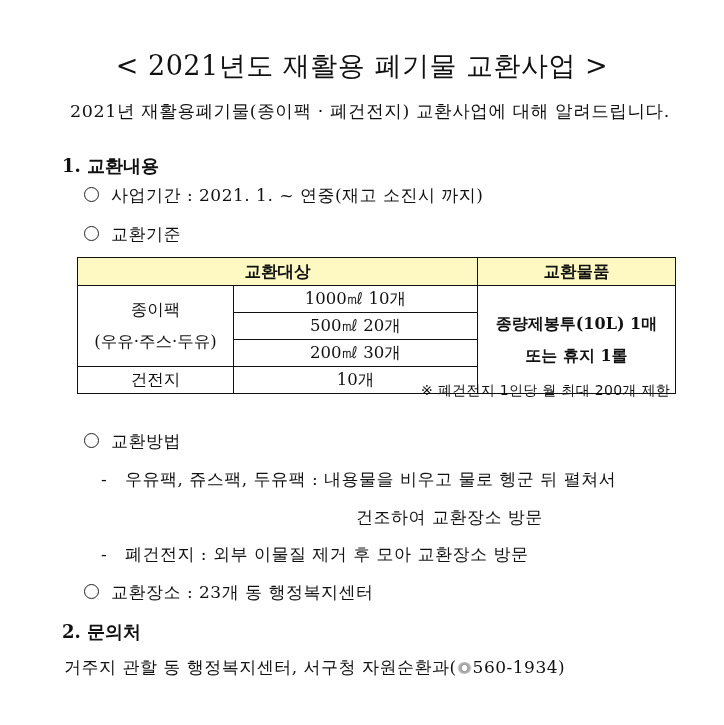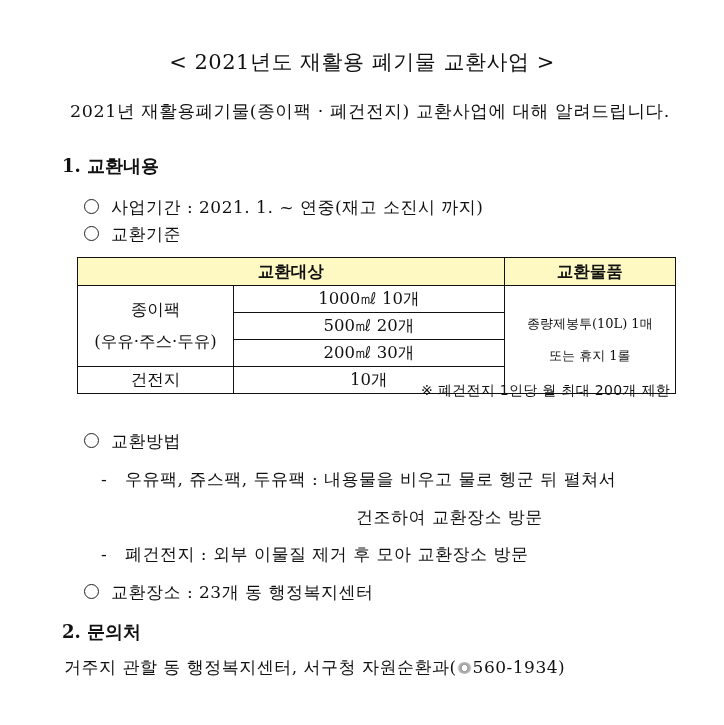--- a/index.html
+++ b/index.html
@@ -1,41 +1,41 @@
 <!DOCTYPE html>
 <html><head>
 <meta charset="utf-8">
 <style>
   html, body { margin: 0; padding: 0; background: #ffffff; }
   body {
     width: 724px; height: 725px; position: relative; overflow: hidden;
     font-family: "DejaVu Serif", "Liberation Serif", serif; color: #111;
   }
   .abs { position: absolute; white-space: nowrap; }
-  .title { left: 0; width: 724px; top: 48px; text-align: center; font-size: 21px; letter-spacing: 0.5px; }
+  .title { left: 0; width: 724px; top: 48px; text-align: center; font-size: 27px; letter-spacing: 0.5px; }
   .intro { left: 70px; top: 99px; font-size: 17.5px; letter-spacing: 0.6px; }
   .sec { font-size: 18px; font-weight: bold; }
   .item { font-size: 17px; letter-spacing: 0.5px; }
   .circle { display: inline-block; width: 13px; height: 13px; border: 1.3px solid #222; border-radius: 50%; margin-right: 12px; vertical-align: -1px; }
   table.tbl { position: absolute; left: 77px; top: 257px; width: 599px; border-collapse: collapse; font-size: 16.5px; }
   table.tbl td, table.tbl th { border: 1.3px solid #111; text-align: center; padding: 0; }
   table.tbl th { background: #fef9c3; font-weight: bold; height: 27px; }
   table.tbl td { height: 26px; }
-  .product { font-weight: normal; line-height: 32px; font-size: 13px; }
+  .product { font-weight: bold; line-height: 32px; font-size: 16px; }
   .note { right: 54px; top: 382px; font-size: 14px; font-family: "DejaVu Sans", sans-serif; letter-spacing: 0.3px; }
   .phone-icon { display:inline-block; width: 15px; height: 12px; border-radius: 50%; background: radial-gradient(circle, #fff 30%, #999 32%, #bbb 60%, #eee 70%); vertical-align: -1px; margin-right: 1px; }
 </style>
 </head>
 <body>
 
 <div class="abs title">&lt; 2021년도 재활용 폐기물 교환사업 &gt;</div>
 <div class="abs intro">2021년 재활용폐기물(종이팩 · 폐건전지) 교환사업에 대해 알려드립니다.</div>
 
 <div class="abs sec" style="left:62px; top:154px;">1. 교환내용</div>
-<div class="abs item" style="left:84px; top:196px;">
+<div class="abs item" style="left:84px; top:184px;">
   <span class="circle"></span><span>사업기간 : 2021. 1. ~ 연중(재고 소진시 까지)</span>
 </div>
 <div class="abs item" style="left:84px; top:223px;">
   <span class="circle"></span><span>교환기준</span>
 </div>
 
 <table class="tbl">
   <tbody>
       <tr>
     <th colspan="2" style="width:355px;">교환대상</th>

